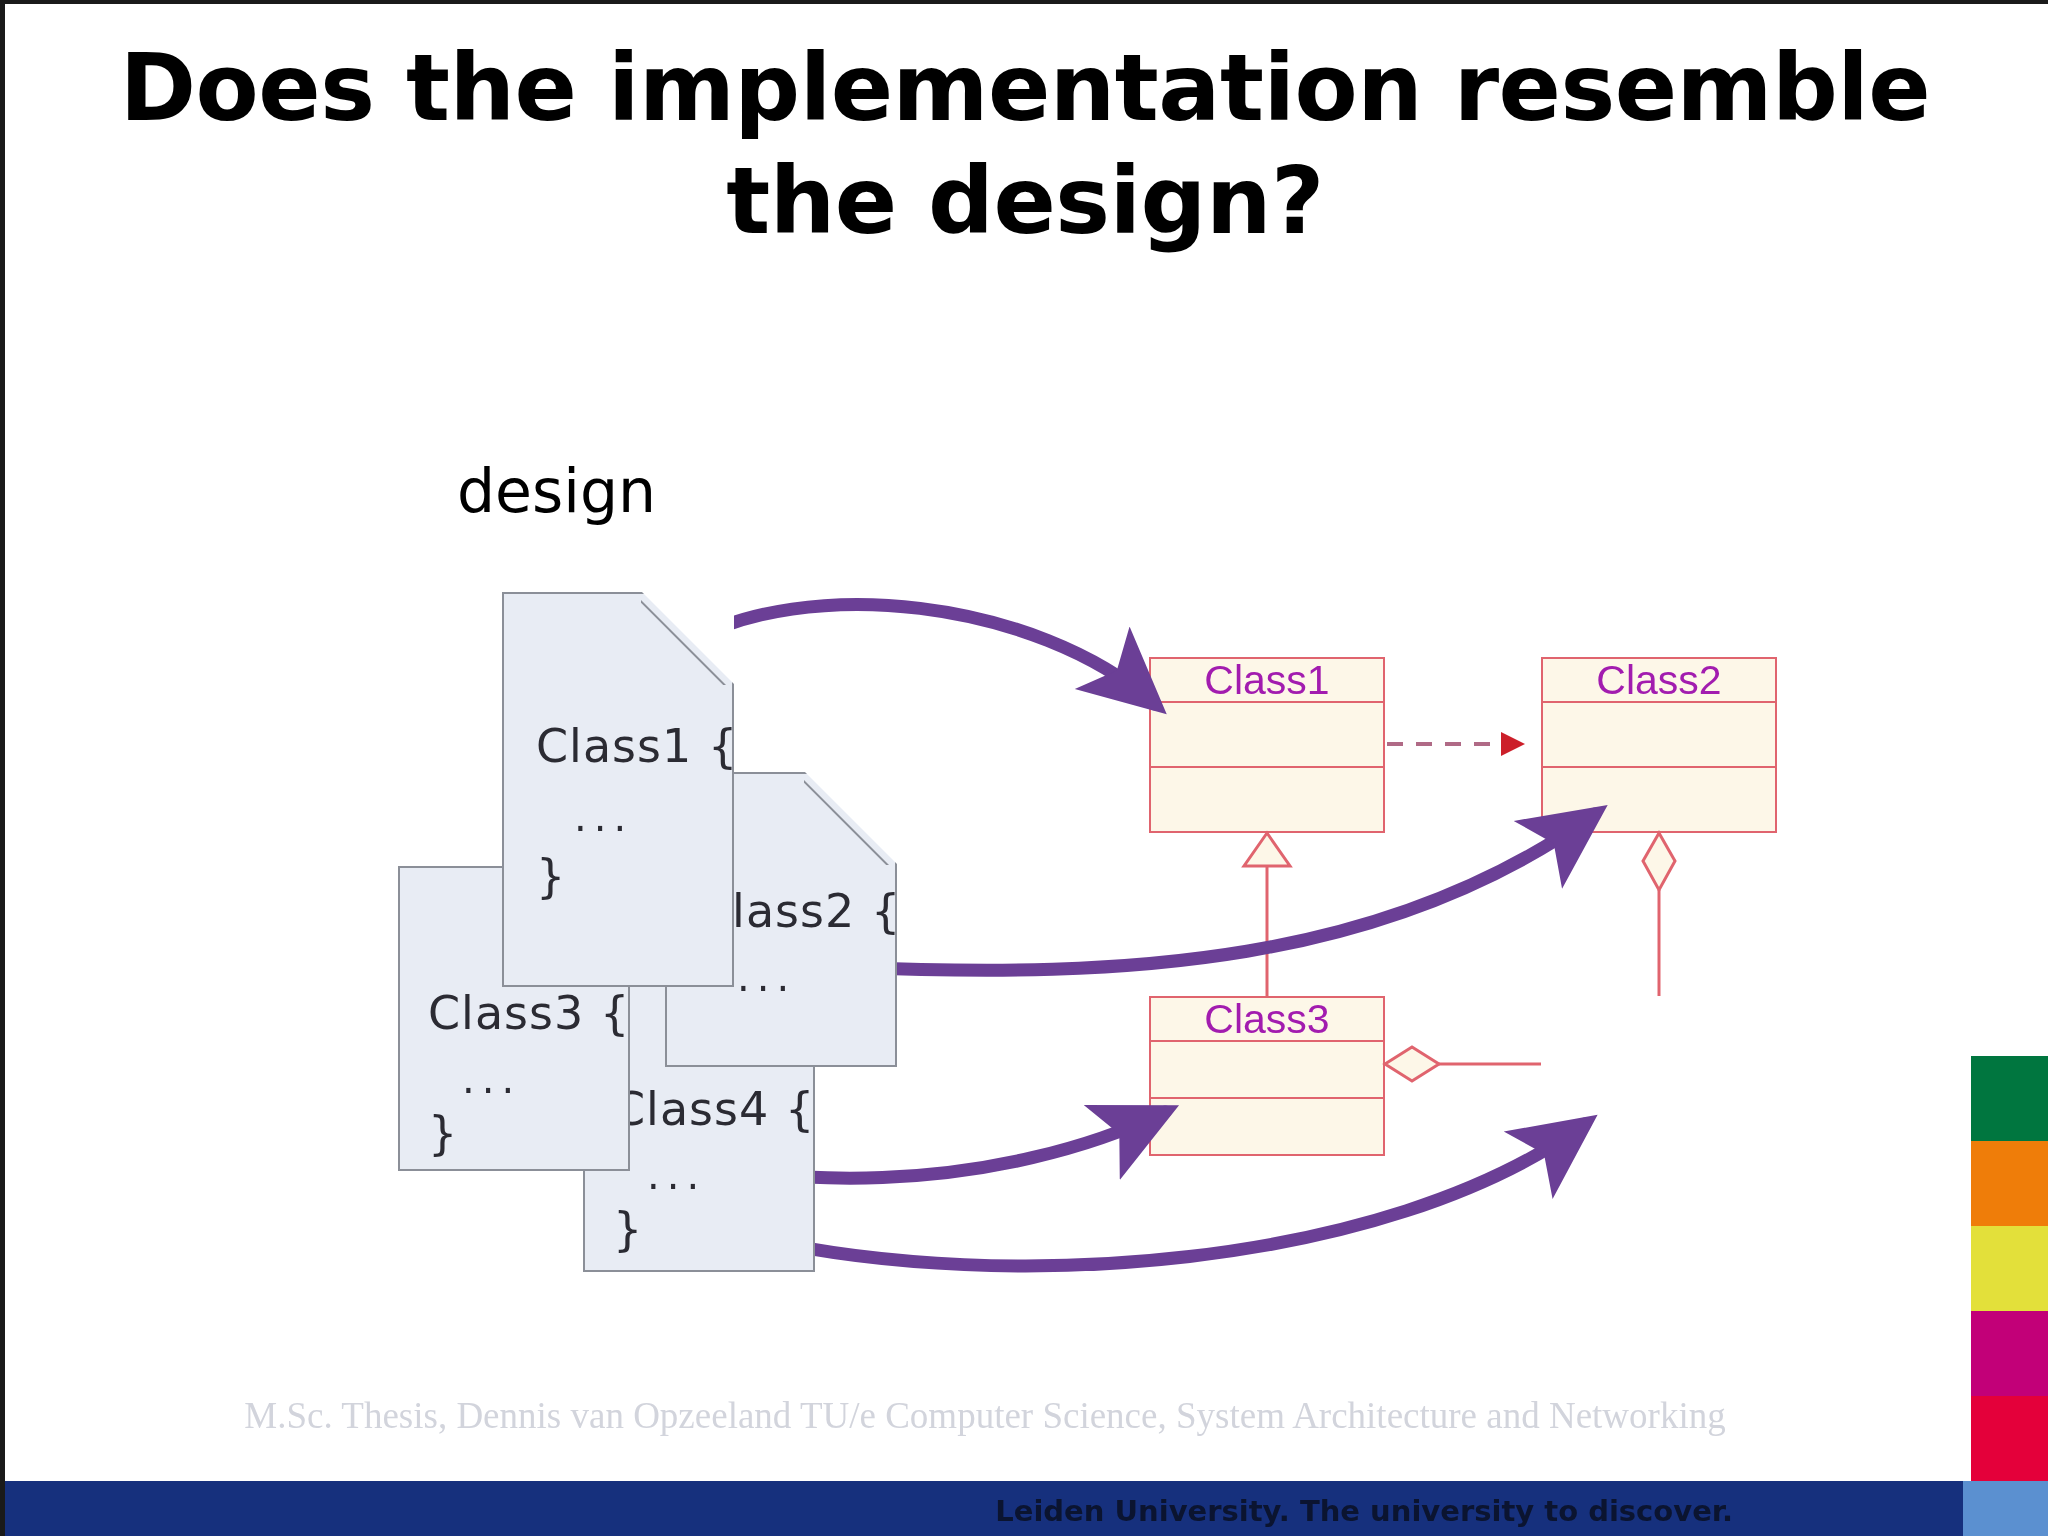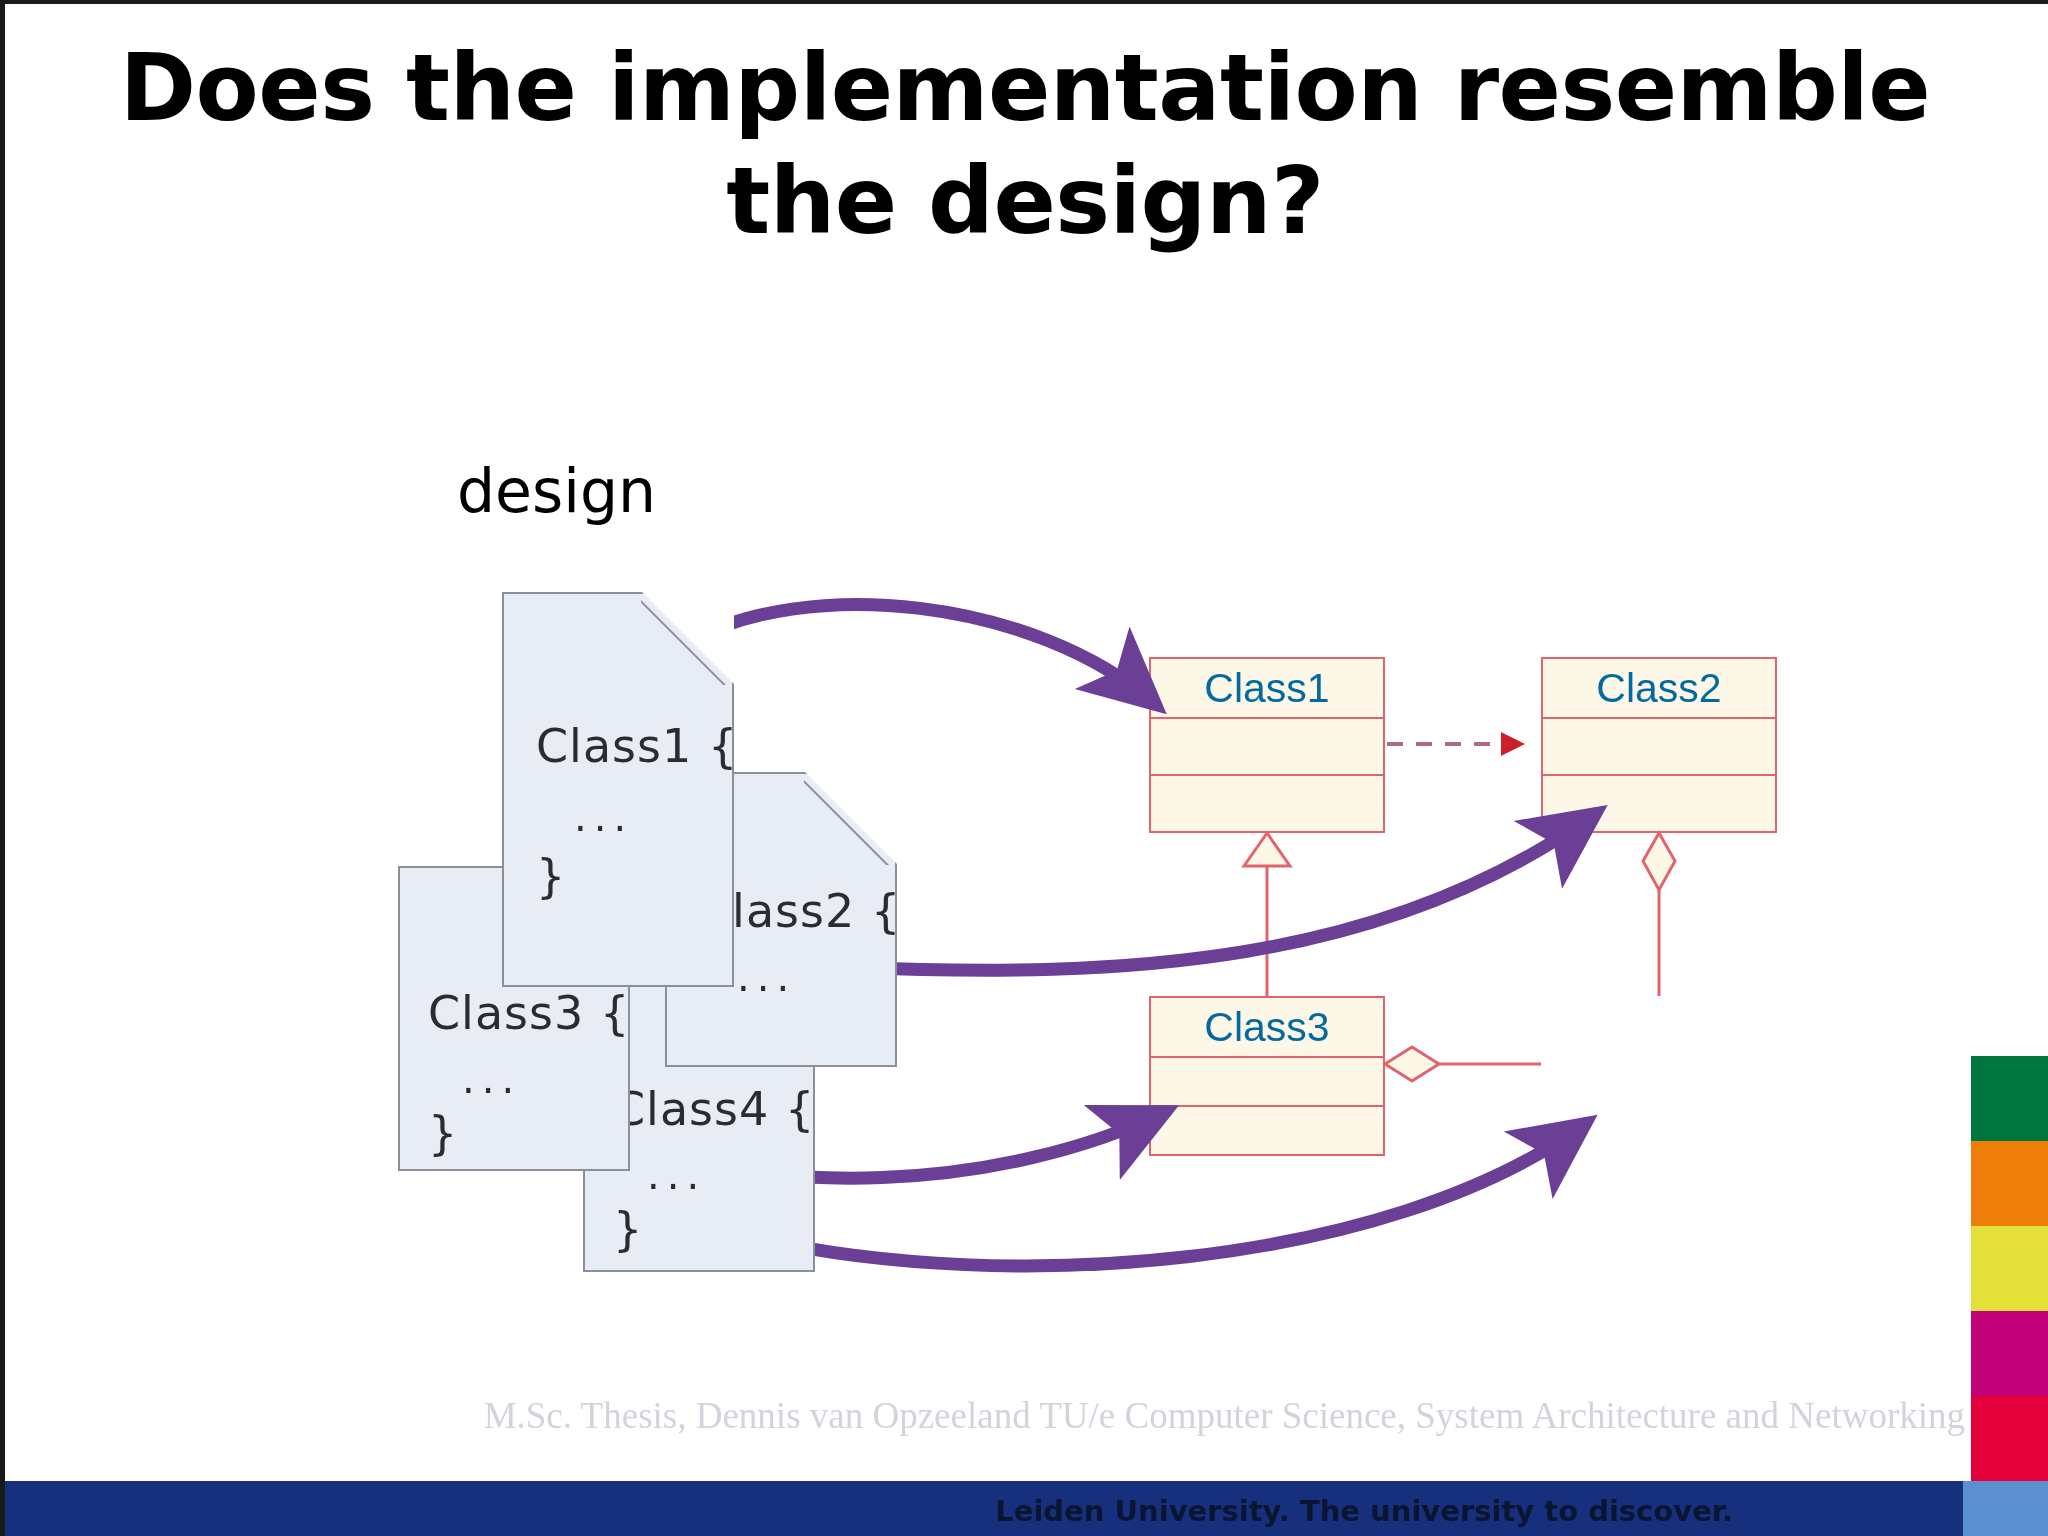--- a/index.html
+++ b/index.html
@@ -116,27 +116,27 @@
   
   .uml-box {
     position: absolute;
     background: #fdf7e8;
     border: 2px solid #e0646e;
     box-sizing: border-box;
     display: flex;
     flex-direction: column;
   }
   .uml-title {
-    height: 60px;
+    height: 44px;
     display: flex;
     align-items: center;
     justify-content: center;
     font-family: "Liberation Sans", sans-serif;
     font-size: 41px;
-    color: #0369a1;
+    color: #a21caf;
     border-bottom: 2px solid #e0646e;
     box-sizing: border-box;
   }
   .uml-row {
     flex: 1;
     box-sizing: border-box;
   }
   .uml-row.div {
     border-bottom: 2px solid #e0646e;
   }
@@ -150,21 +150,21 @@
     height: 1536px;
     pointer-events: none;
   }
 
   
   #footer-note {
     position: absolute;
     left: 0;
     top: 1390px;
     width: 1960px;
-    text-align: right;
+    text-align: center;
     font-family: "Liberation Serif", serif;
     font-size: 37px;
     color: #d2d4dc;
     white-space: nowrap;
   }
 
   
   #bottom-bar {
     position: absolute;
     left: 0;

